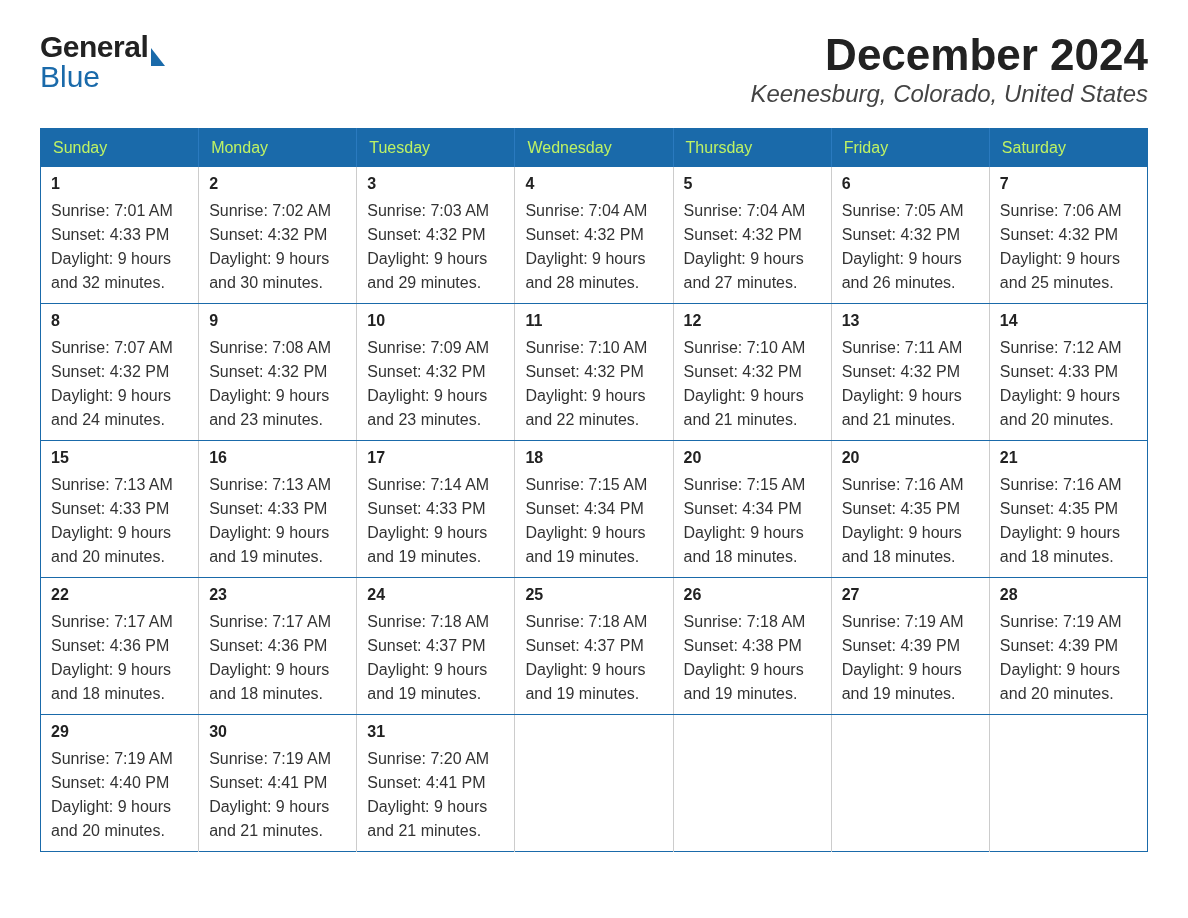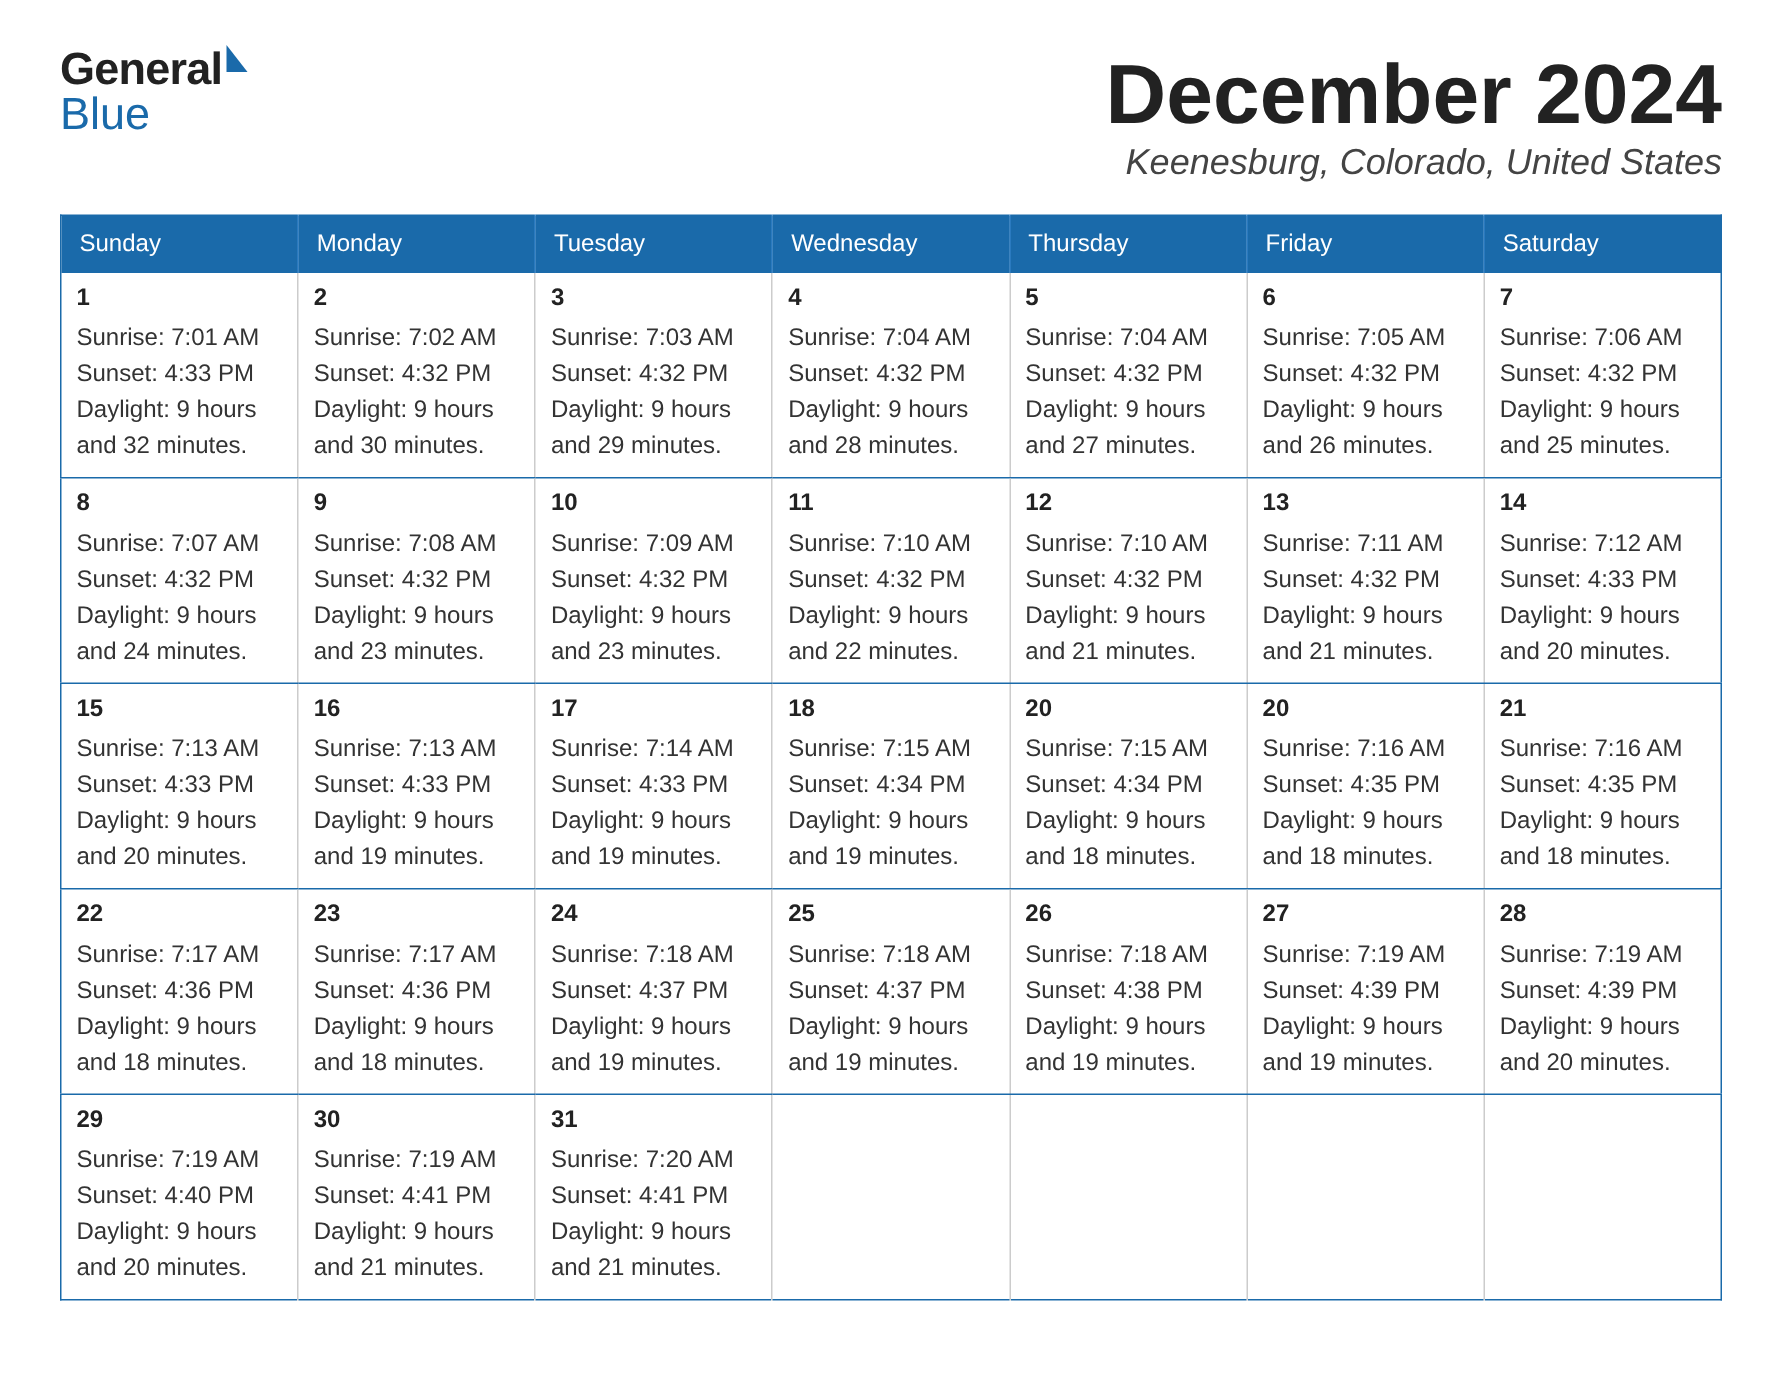--- a/index.html
+++ b/index.html
@@ -13,38 +13,38 @@
     .header {
       display: flex;
       justify-content: space-between;
       align-items: flex-start;
       margin-bottom: 20px;
     }
     .title-section {
       text-align: right;
     }
     .month-title {
-      font-size: 56px;
+      font-size: 44px;
       font-weight: bold;
       color: #222;
     }
     .location {
       font-size: 24px;
       color: #444;
       margin-top: 0;
       font-style: italic;
     }
     .calendar {
       width: 100%;
       border-collapse: collapse;
       border: 1px solid #1a6aaa;
     }
     .calendar th {
       background-color: #1a6aaa;
-      color: #ffffff;
+      color: #bef264;
       text-align: left;
       padding: 10px 12px;
       font-size: 16px;
       font-weight: normal;
       border-right: 1px solid #2a7abf;
     }
     .calendar th:last-child {
       border-right: none;
     }
     .calendar td {
@@ -73,21 +73,21 @@
       font-size: 16px;
       color: #333;
       line-height: 1.5;
     }
     .logo-wrapper {
       display: flex;
       flex-direction: column;
     }
     .logo-line1 {
       display: flex;
-      align-items: flex-start;
+      align-items: flex-end;
     }
     .logo-text-general {
       font-size: 30px;
       font-weight: bold;
       color: #222;
       letter-spacing: -0.5px;
     }
     .logo-arrow {
       display: inline-block;
       width: 0;

